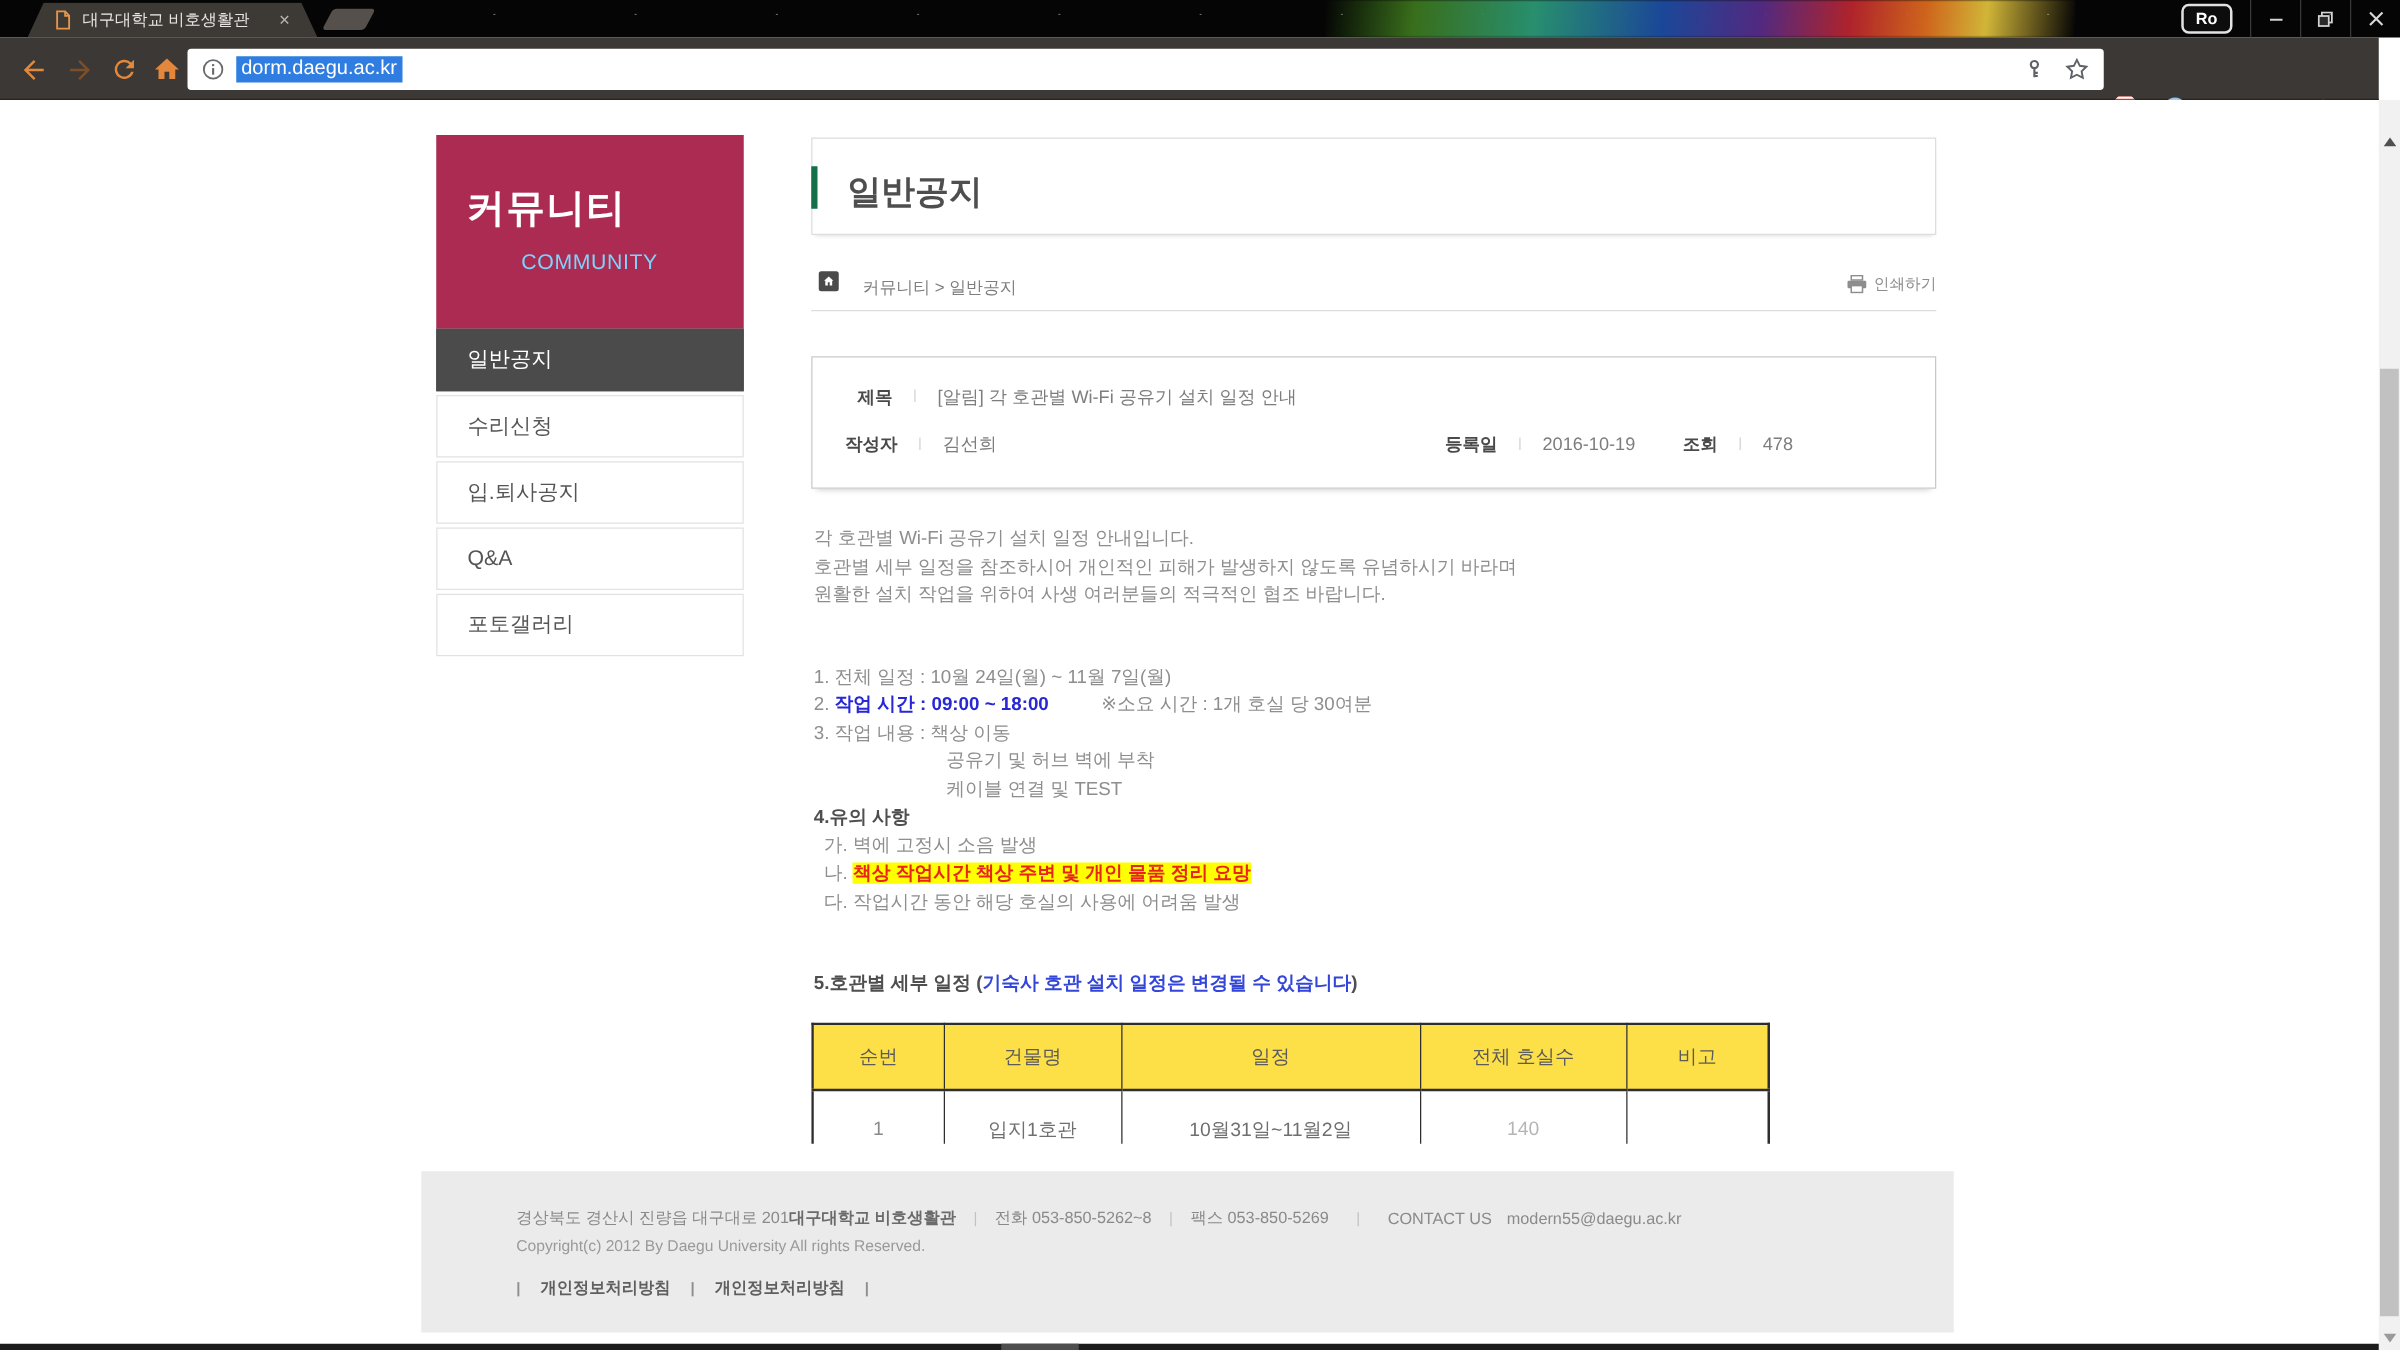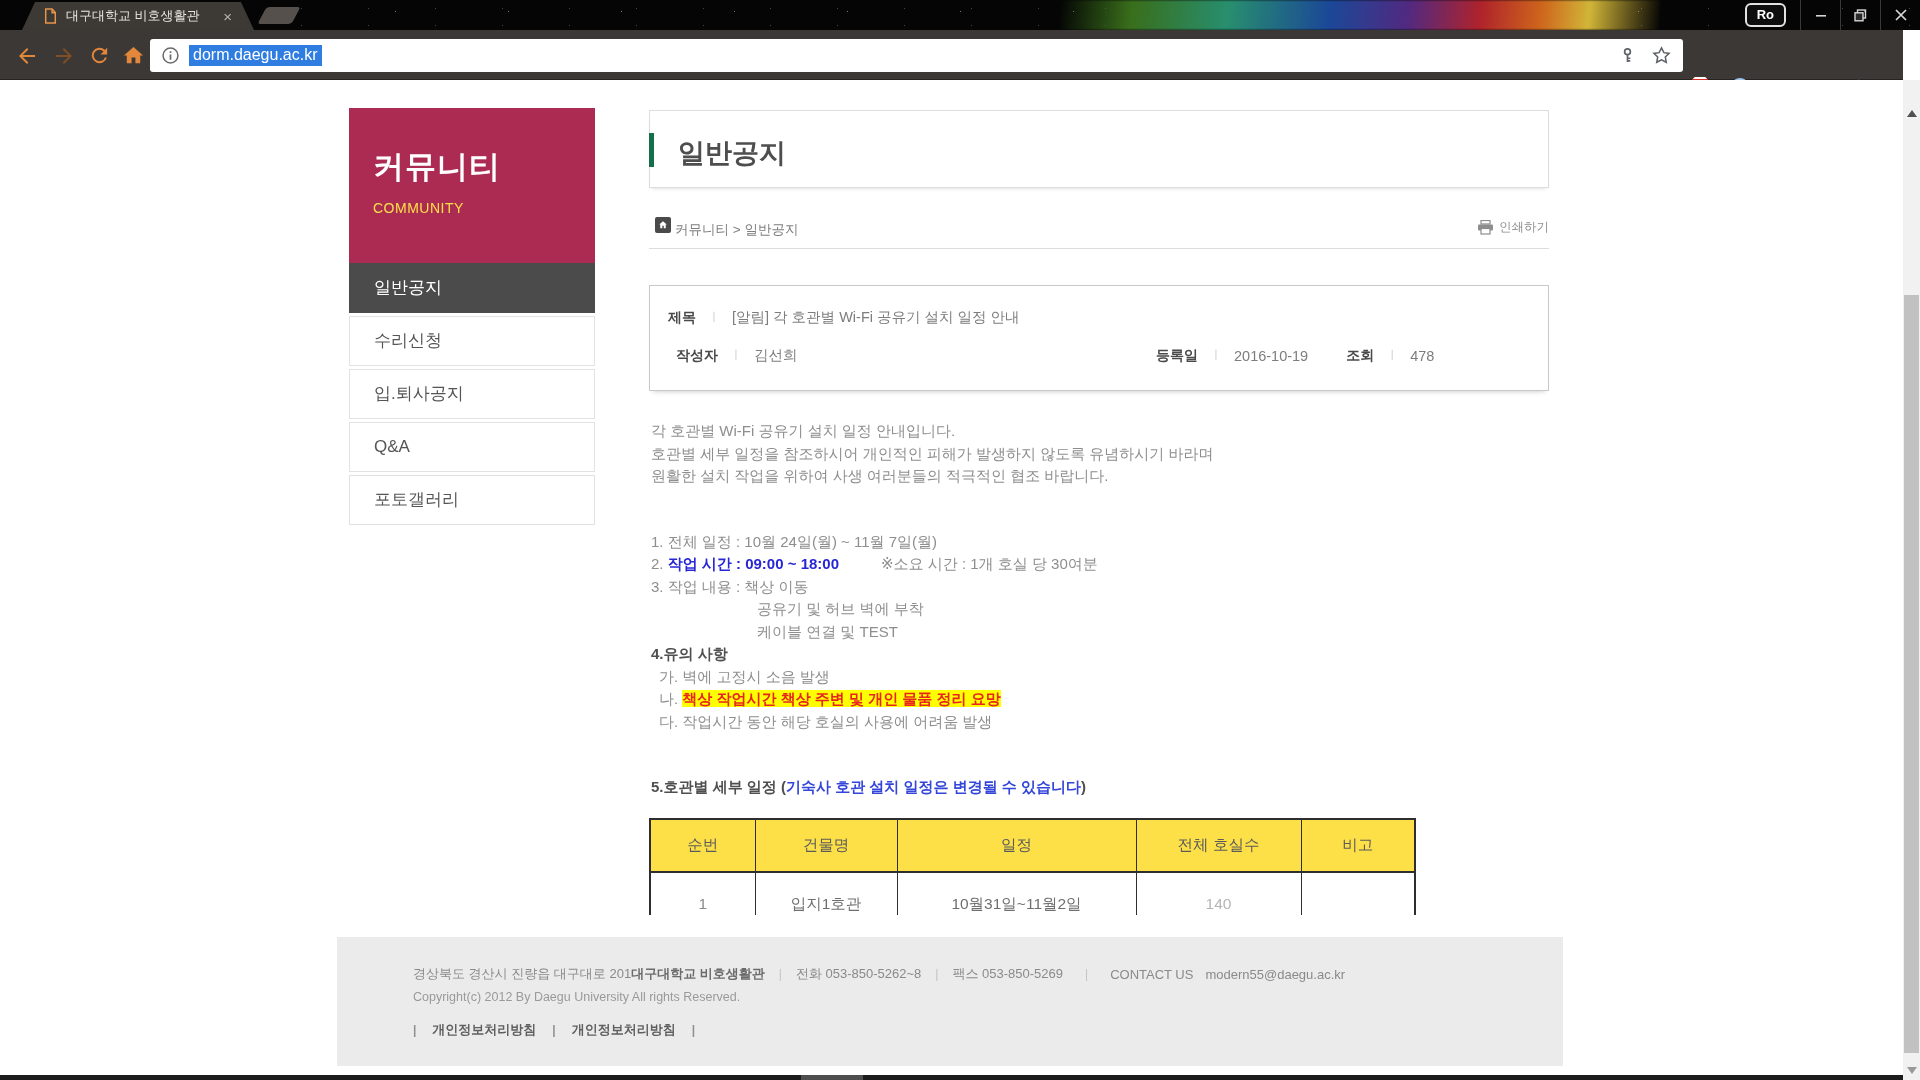--- a/index.html
+++ b/index.html
@@ -55,41 +55,41 @@
   .sb-up { position:absolute; top:30px; left:4px; width:0; height:0;
     border-left:5px solid transparent; border-right:5px solid transparent; border-bottom:7px solid #505050; }
   .sb-thumb { position:absolute; top:215px; left:1px; width:15px; height:758px; background:#c1c1c1; }
   .sb-down { position:absolute; bottom:6px; left:4px; width:0; height:0;
     border-left:5px solid transparent; border-right:5px solid transparent; border-top:7px solid #9a9a9a; }
 
   
   .sidebar { position:absolute; left:349px; top:28px; width:246px; }
   .side-head { height:155px; background:#ab2b52; color:#fff; padding:38px 0 0 24px; }
   .side-head h1 { font-size:31px; font-weight:bold; letter-spacing:1px; }
-  .side-head p { font-size:14px; margin-top:12px; letter-spacing:.5px; color:#fde047; }
+  .side-head p { font-size:17px; margin-top:12px; letter-spacing:.5px; color:#7dd3fc;margin-left:44px; }
   .side-item { height:50px; line-height:48px; padding-left:24px; font-size:17px; color:#555;
     border:1px solid #e2e2e2; background:#fff; margin-top:3px; cursor:pointer; }
   .side-item.active { background:#4b4b4b; color:#fff; border-color:#4b4b4b; margin-top:0; }
 
   
   .main { position:absolute; left:649px; top:0; width:900px; }
   .title-box { position:absolute; top:30px; left:0; width:900px; height:78px; border:1px solid #ddd;
     box-shadow:0 3px 4px -3px rgba(0,0,0,.18); }
   .title-bar { position:absolute; left:-1px; top:22px; width:5px; height:34px; background:#15704a; }
   .title-box h2 { position:absolute; left:28px; top:24px; font-size:27px; color:#4e4e4e; font-weight:bold; }
   .crumb-row { position:absolute; top:135px; left:0; width:900px; height:34px; border-bottom:1px solid #ddd; }
   .home-ico { position:absolute; left:6px; top:2px; width:16px; height:16px; background:#4a4a4a;
     border-radius:2px; display:flex; align-items:center; justify-content:center; }
-  .crumb-txt { position:absolute; left:26px; top:6px; font-size:13.5px; color:#7e7e7e; }
+  .crumb-txt { position:absolute; left:41px; top:6px; font-size:13.5px; color:#7e7e7e; }
   .print-btn { position:absolute; right:0; top:4px; display:flex; align-items:center; gap:5px;
     font-size:12.5px; color:#8d8d8d; cursor:pointer; }
 
   .notice-box { position:absolute; top:205px; left:0; width:900px; height:106px; border:1px solid #c9c9c9;
     box-shadow:0 4px 5px -4px rgba(0,0,0,.25); font-size:14.5px; }
-  .n-row1 { position:absolute; left:18px; top:22px; display:flex; align-items:center; }
+  .n-row1 { position:absolute; left:36px; top:22px; display:flex; align-items:center; }
   .n-row2 { position:absolute; left:26px; top:60px; width:848px; display:flex; align-items:center; }
   .n-label { font-weight:bold; color:#4a4a4a; font-size:14px; }
   .n-div { color:#ccc; margin:0 12px; font-size:12px; }
   .n-val { color:#7d7d7d; }
   .n-right { position:absolute; left:480px; display:flex; align-items:center; }
 
   .body-text { position:absolute; top:340px; left:2px; width:898px; font-size:15px; color:#8e8e8e;
     line-height:22.5px; }
   .b-gap { height:43px; }
   .blue-b { color:#2727d6; font-weight:bold; }

